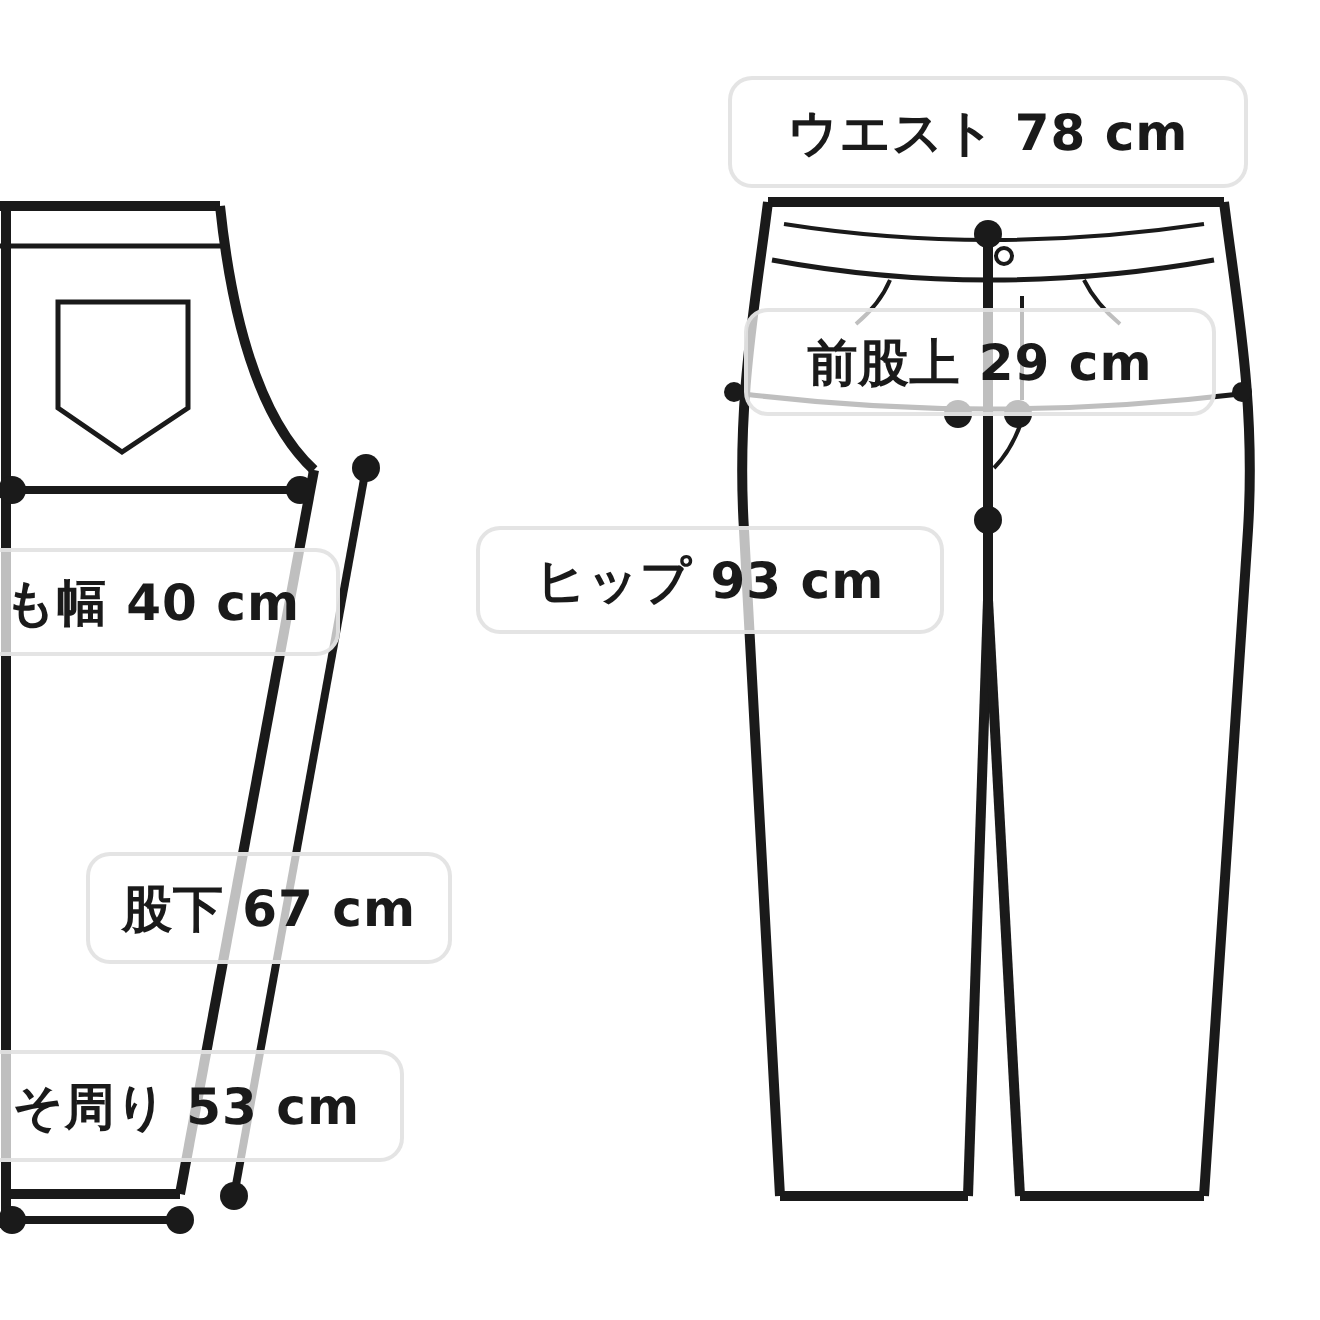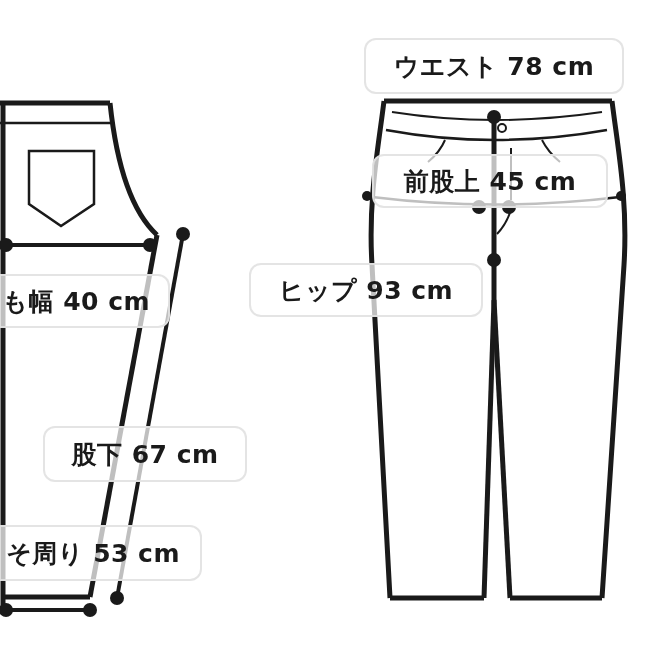--- a/index.html
+++ b/index.html
@@ -89,27 +89,27 @@
     <circle cx="494" cy="260" r="7"></circle>
     <circle cx="367" cy="196" r="5"></circle>
     <circle cx="621" cy="196" r="5"></circle>
   </g>
 </svg>
 
 <div class="label" style="left:364px;top:38px;width:260px;height:56px;">
   <span>ウエスト 78 cm</span>
 </div>
 <div class="label" style="left:372px;top:154px;width:236px;height:54px;">
-  <span>前股上 45 cm</span>
+  <span>前股上 29 cm</span>
 </div>
-<div class="label" style="left:249px;top:263px;width:234px;height:54px;">
+<div class="label" style="left:238px;top:263px;width:234px;height:54px;">
   <span>ヒップ 93 cm</span>
 </div>
 
 <div class="label" style="left:-30px;top:274px;width:200px;height:54px;justify-content:flex-end;padding-right:18px;">
   <span>も幅 40 cm</span>
 </div>
-<div class="label" style="left:43px;top:426px;width:204px;height:56px;">
+<div class="label" style="left:43px;top:426px;width:183px;height:56px;">
   <span>股下 67 cm</span>
 </div>
 <div class="label" style="left:-30px;top:525px;width:232px;height:56px;justify-content:flex-end;padding-right:20px;">
   <span>そ周り 53 cm</span>
 </div>
 
 </body></html>

